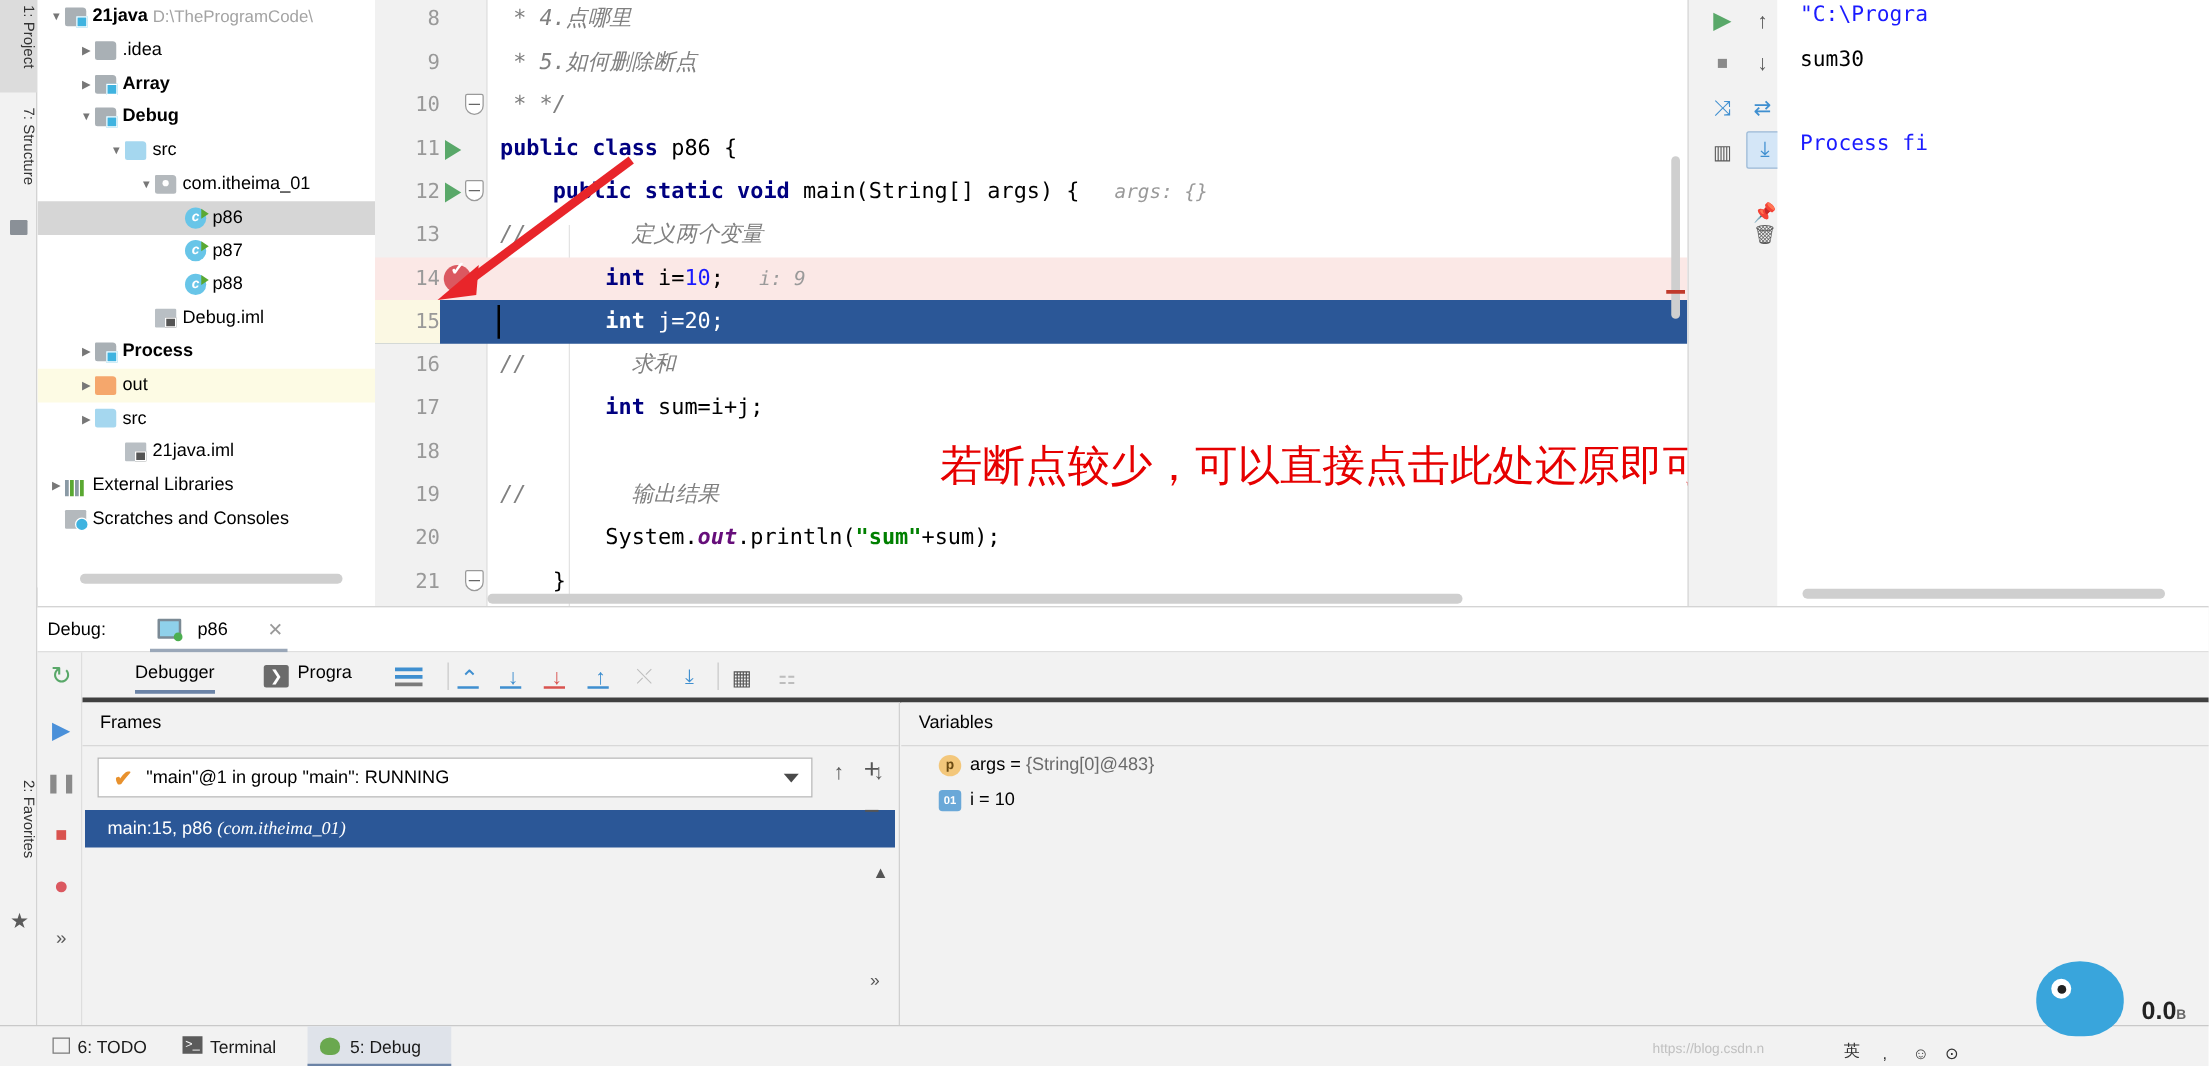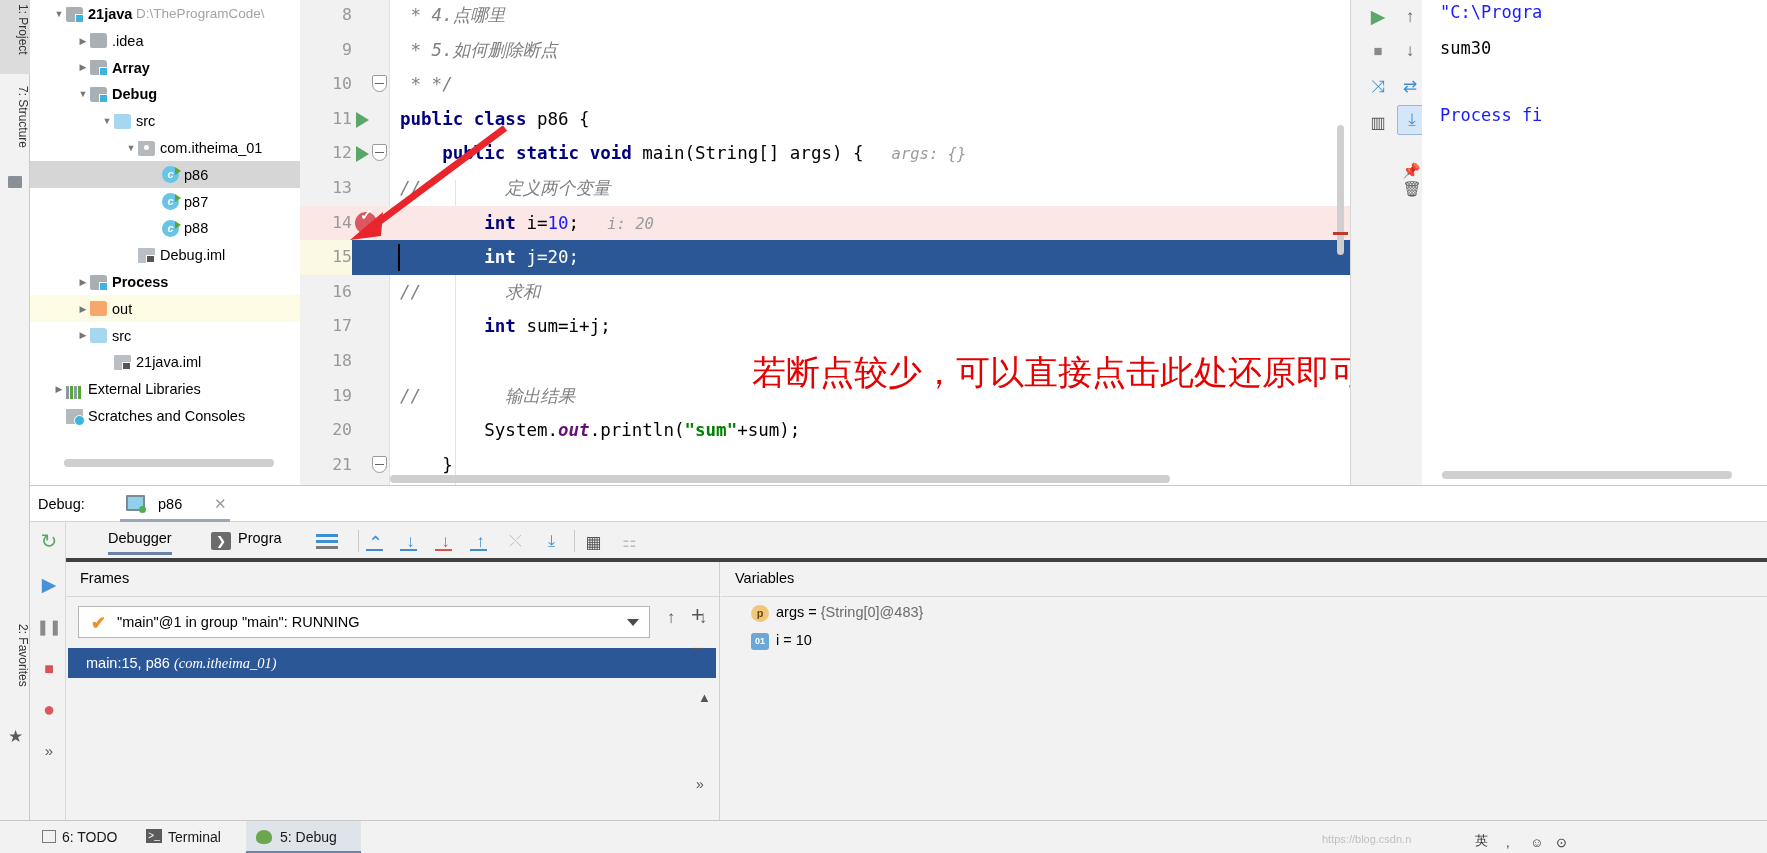--- a/index.html
+++ b/index.html
@@ -12,21 +12,21 @@
     background:#f2f2f2; border-right:1px solid #c9c9c9; }
   .vtab { position:absolute; left:0; width:30px; writing-mode:vertical-rl;
     text-orientation:mixed; font-size:12px; color:#333; padding:4px 0;
     text-align:left; cursor:default; white-space:nowrap; }
   .vtab.sel { background:#dcdcdc; }
 
   
   .tree { position:absolute; left:30px; top:0; width:270px; height:470px;
     background:#fff; overflow:hidden; }
   .trow { position:relative; height:26.8px; line-height:26.8px; white-space:nowrap;
-    font-size:14.5px; padding-left:16px; cursor:default; }
+    font-size:14.5px; padding-left:2px; cursor:default; }
   .trow.sel { background:#d6d6d6; }
   .trow.hl  { background:#fdfbe4; }
   .tw { display:inline-block; width:14px; text-align:center; color:#777;
         font-size:9px; vertical-align:middle; }
   .tlabel { vertical-align:middle; }
   .tpath  { color:#a3a3a3; font-size:13.5px; }
   .bold { font-weight:bold; }
   .ico { display:inline-block; width:17px; height:15px; vertical-align:middle;
          margin-right:5px; position:relative; }
   .fold { background:#a9b0b5; border-radius:1px 3px 2px 2px; }
@@ -288,21 +288,21 @@
         <div class="eline" style="top: 171px;">
           <span class="lnum" style="height:34.6px">13</span>
           <span class="gicons"></span>
           <span class="code"><span class="cmt">//        定义两个变量</span></span>
         </div>
         <div class="eline line-bp" style="top: 205.6px;">
           <span class="lnum" style="height:34.6px">14</span>
           <span class="gicons">
             <span class="bpdot"></span>
           </span>
-          <span class="code"><span class="kw">        int </span><span>i=</span><span class="num">10</span><span>;</span><span class="hint">   i: 20</span></span>
+          <span class="code"><span class="kw">        int </span><span>i=</span><span class="num">10</span><span>;</span><span class="hint">   i: 9</span></span>
         </div>
         <div class="eline line-exec" style="top: 240.2px;">
           <span class="lnum line-cur-gutter" style="height:34.6px">15</span>
           <span class="gicons"></span>
           <span class="caret"></span>
           <span class="code"><span class="kw">        int </span><span>j=</span><span class="num">20</span><span>;</span></span>
         </div>
         <div class="eline" style="top: 274.8px;">
           <span class="lnum" style="height:34.6px">16</span>
           <span class="gicons"></span>
@@ -456,14 +456,20 @@
     <div class="sb-tab-active" style="left:246px;width:115px;"></div>
     <div style="position:absolute;left:256px;top:9px;width:16px;height:14px;background:#6aa84f;border-radius:50% 50% 40% 40%;"></div>
     <span class="sb-item" style="left:280px;">5: Debug</span>
     <span class="wm" style="left:1322px;top:12px;">https://blog.csdn.n</span>
     <span class="tray" style="left:1475px;">英</span>
     <span class="tray" style="left:1506px;">,</span>
     <span class="tray" style="left:1530px;">☺</span>
     <span class="tray" style="left:1556px;">⊙</span>
   </div>
 
+  <div class="fl-widget" style="right:18px;bottom:24px;">
+    <div class="fl-bird"></div>
+    <div class="fl-speed">
+      <span>0.0</span><span class="fl-unit">B</span>
+    </div>
+  </div>
 
 </div>
 
 </body></html>

